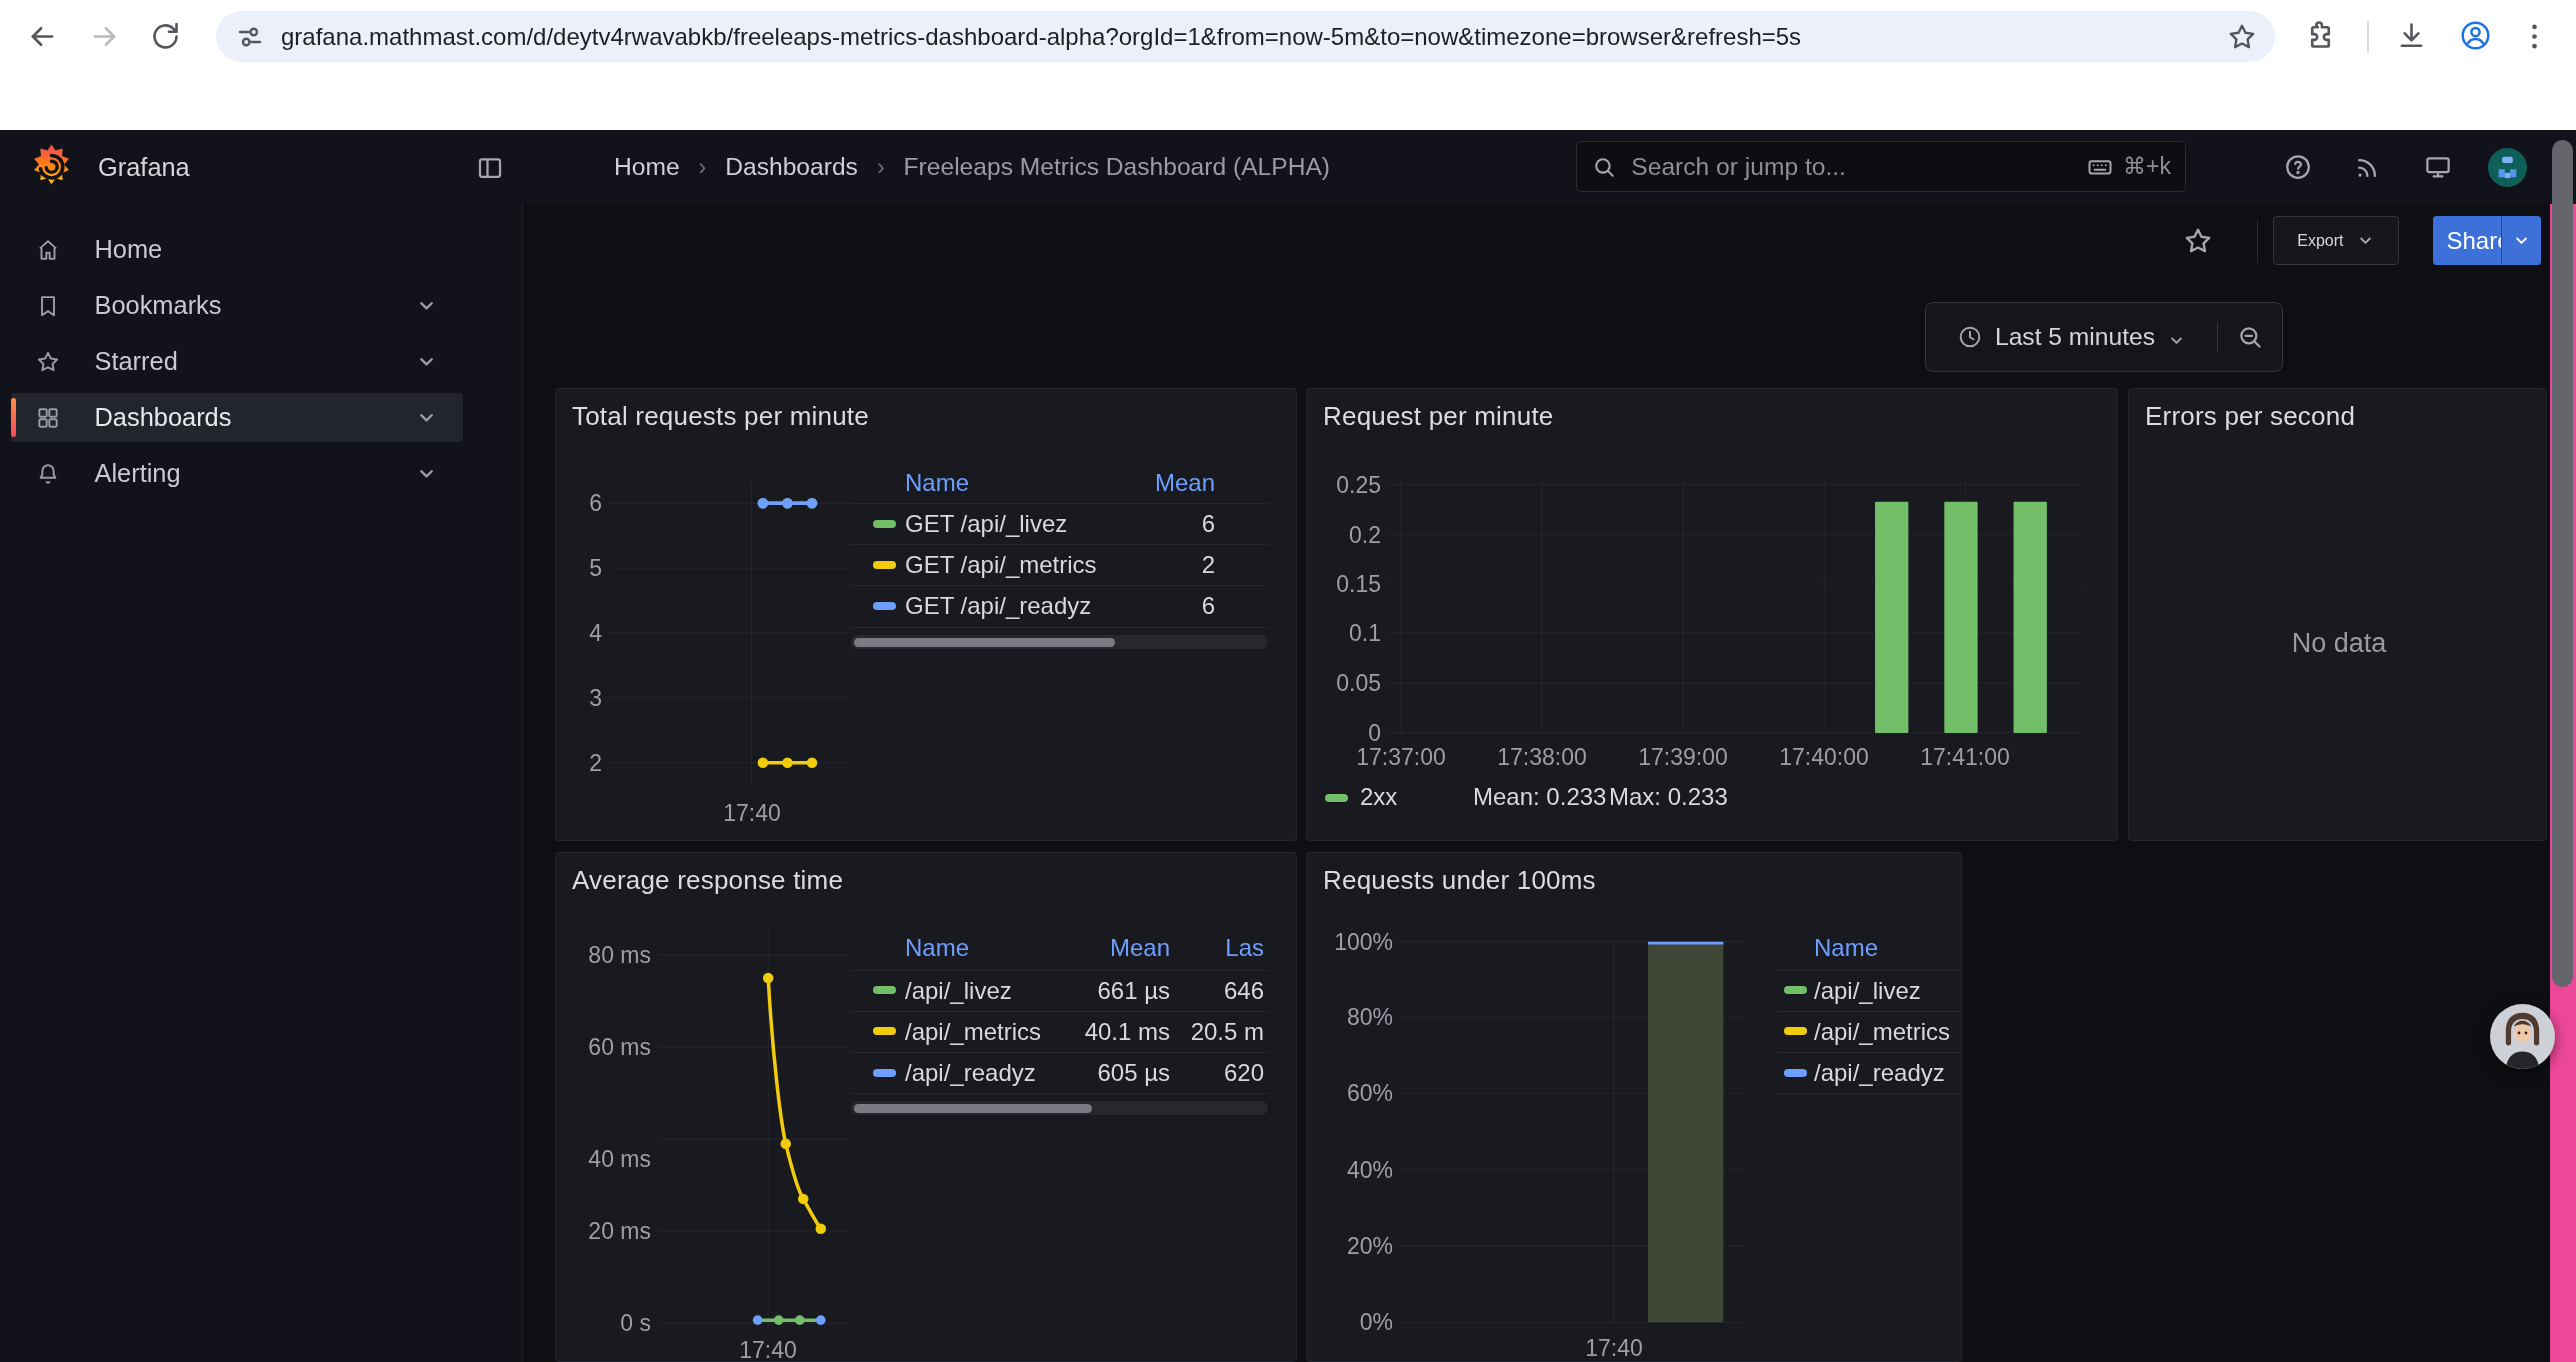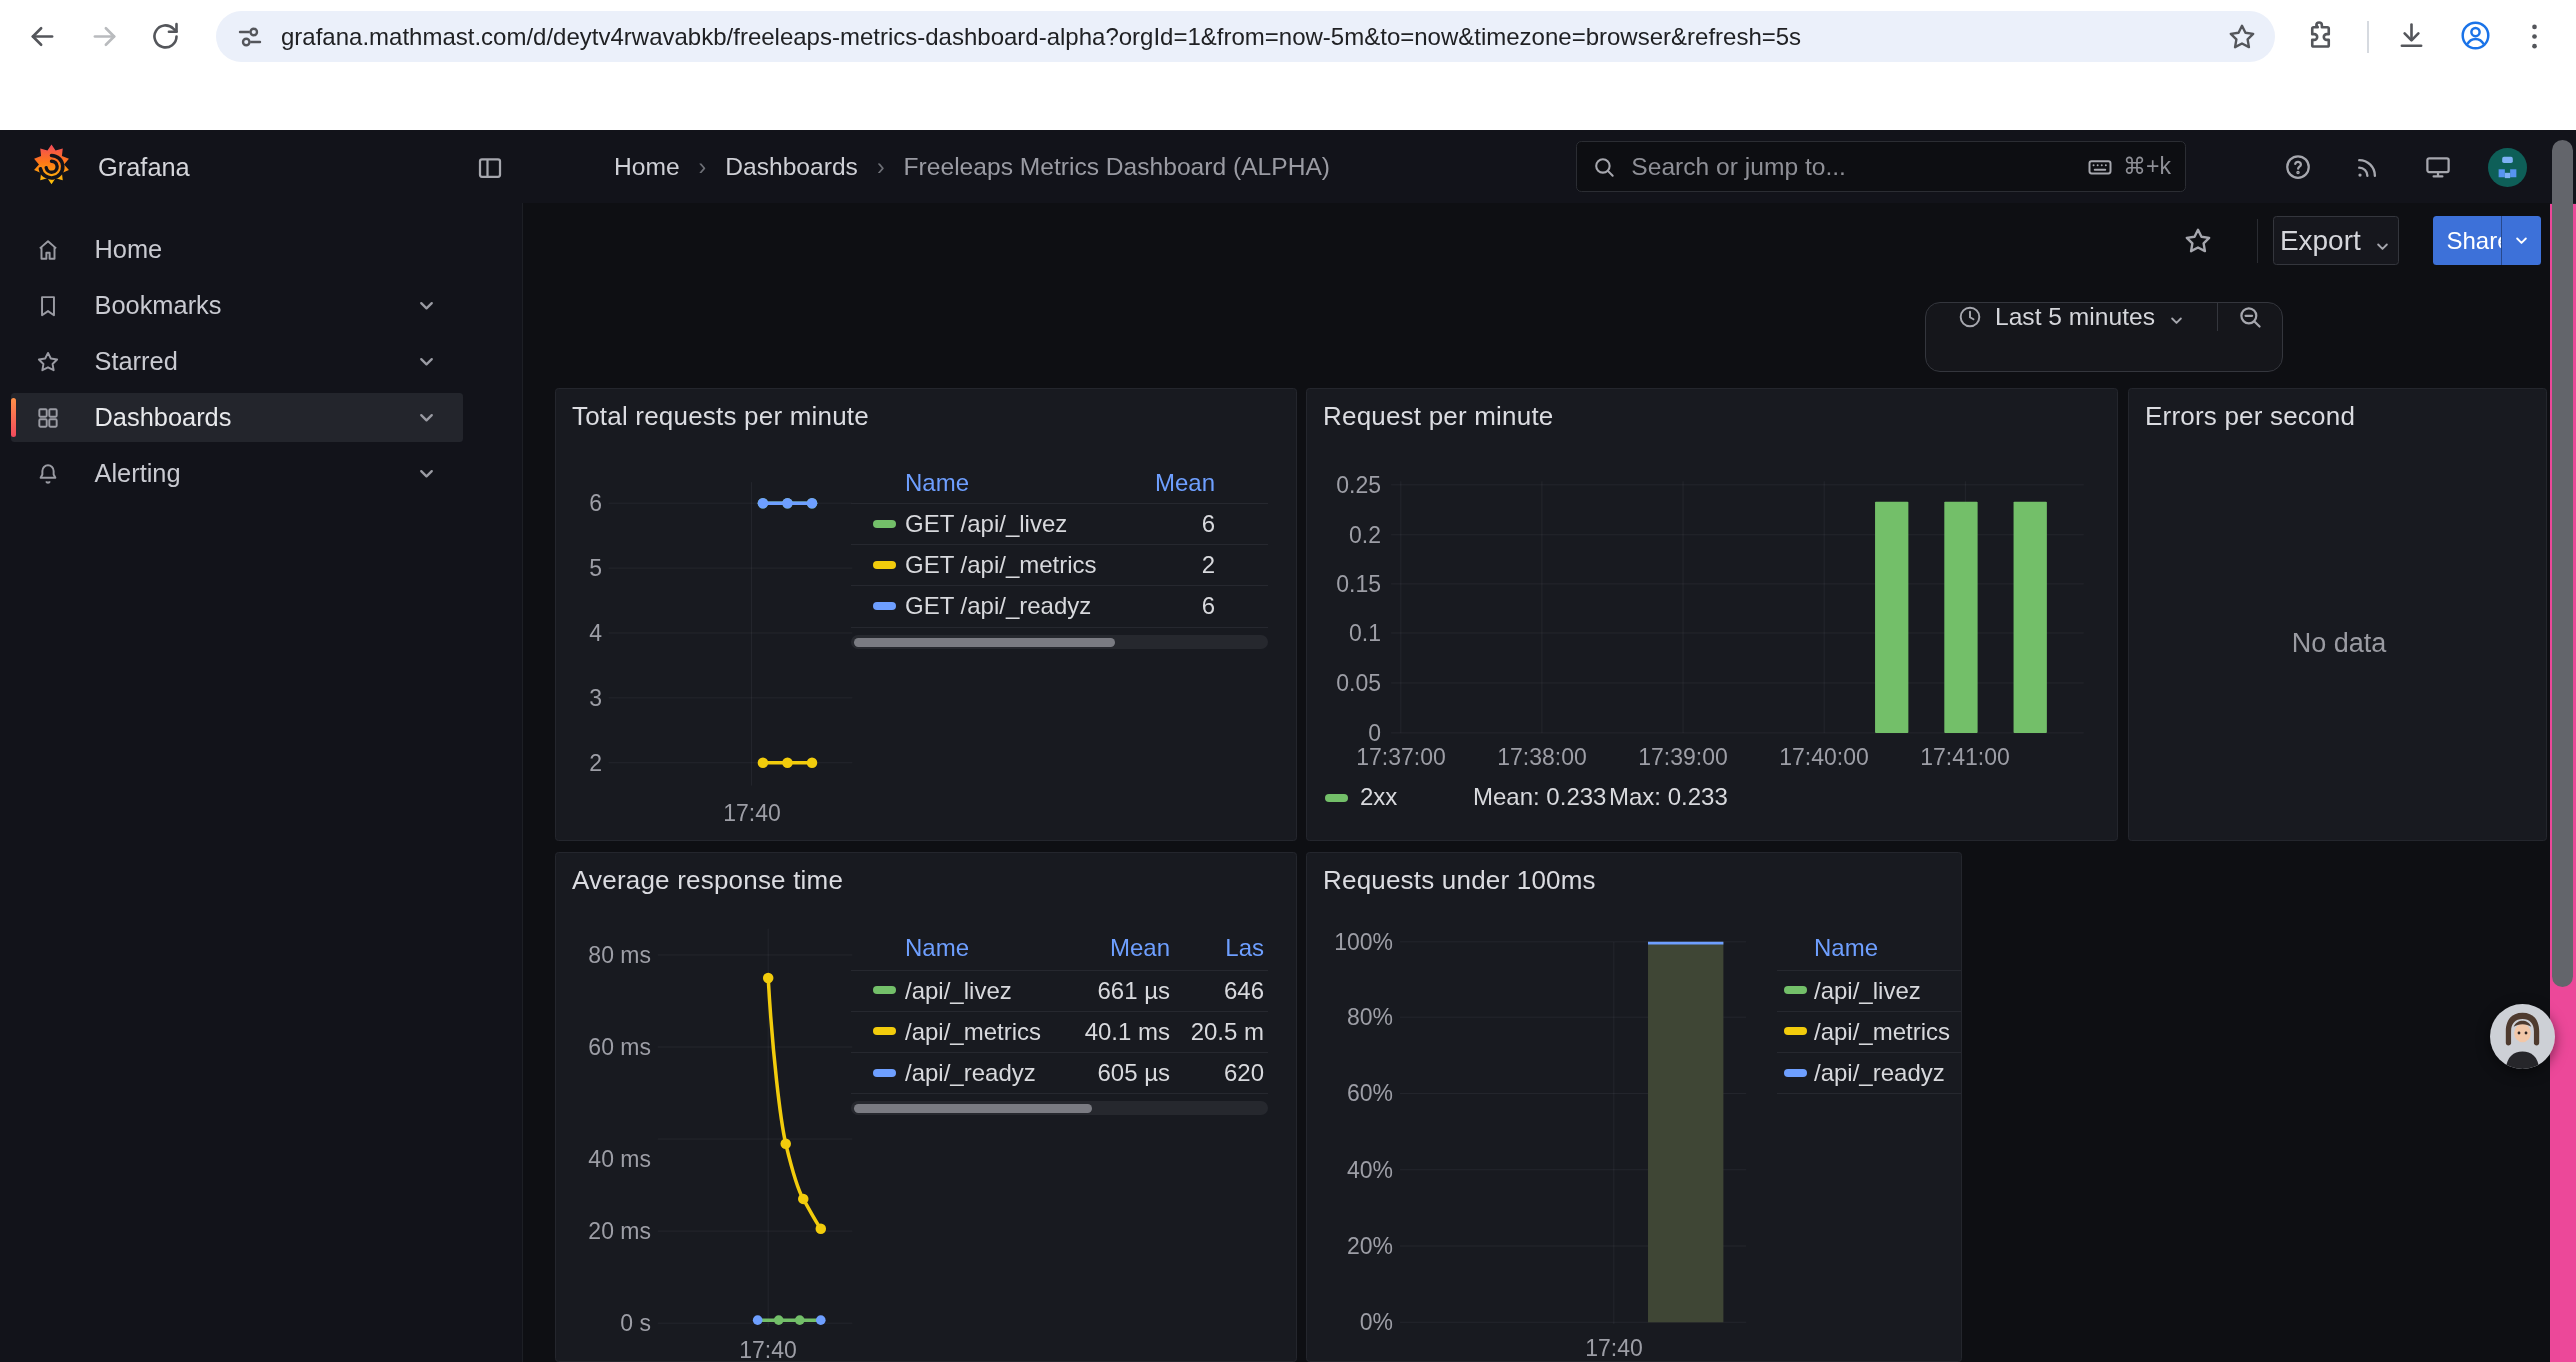--- a/index.html
+++ b/index.html
@@ -46,29 +46,29 @@
             background:linear-gradient(180deg,#FF9048,#F2495C);}
   .snav-icon{position:absolute;left:24.6px;width:26px;height:26px;color:#9A9BA3;}
   .snav-icon svg{width:100%;height:100%;}
   .snav-label{position:absolute;left:84px;color:#C9CAD1;font-size:25.4px;}
   .snav-item.active .snav-label{color:#E8E9EC;}
   .snav-chev{position:absolute;right:24.6px;width:23px;height:23px;color:#9A9BA3;}
   .snav-chev svg{width:100%;height:100%;}
   
   .content{position:absolute;left:523px;top:203px;width:2027px;height:1159px;background:#0E0F13;}
   .btn-secondary{position:absolute;background:#16171D;border:0.9px solid #34363D;border-radius:3.5px;
-                 color:#D5D6DB;font-size:28px;display:flex;align-items:center;justify-content:center;
+                 color:#D5D6DB;font-size:16px;display:flex;align-items:center;justify-content:center;
                  gap:12.3px;box-sizing:border-box;cursor:pointer;}
   .btn-primary{position:absolute;background:#3D71D9;border-radius:3.5px 0 0 3.5px;color:#FFFFFF;
                font-size:24px;font-weight:500;display:flex;align-items:center;justify-content:center;cursor:pointer;margin-left:25px;}
   .btn-primary-chev{position:absolute;background:#3D71D9;border-radius:0 3.5px 3.5px 0;
                     border-left:1.8px solid rgba(0,0,0,0.35);display:flex;align-items:center;
                     justify-content:center;color:#fff;cursor:pointer;}
-  .tgroup{position:absolute;border:0.9px solid #34363D;border-radius:15px;background:#15161B;
-          box-sizing:border-box;display:flex;align-items:flex-start;color:#D5D6DB;font-size:24.6px;}
+  .tgroup{position:absolute;border:0.9px solid #34363D;border-radius:8px;background:#15161B;
+          box-sizing:border-box;display:flex;align-items:center;color:#D5D6DB;font-size:24.6px;}
   .tseg{display:flex;align-items:center;justify-content:center;gap:12.3px;cursor:pointer;}
   .tseg + .tseg{border-left:0.9px solid #34363D;}
   
   .panel{position:absolute;background:#181A20;border:0.9px solid #24262D;border-radius:3.5px;
          box-sizing:border-box;overflow:hidden;}
   .panel-title{position:absolute;left:16px;top:12.3px;font-size:26px;font-weight:500;color:#DBDCE1;
                letter-spacing:0.2px;}
   .chartsvg{position:absolute;left:0;top:0;}
   .tick{position:absolute;font-size:23px;color:#9D9EA6;white-space:nowrap;}
   .tick.r{transform:translate(-100%,-50%);}

